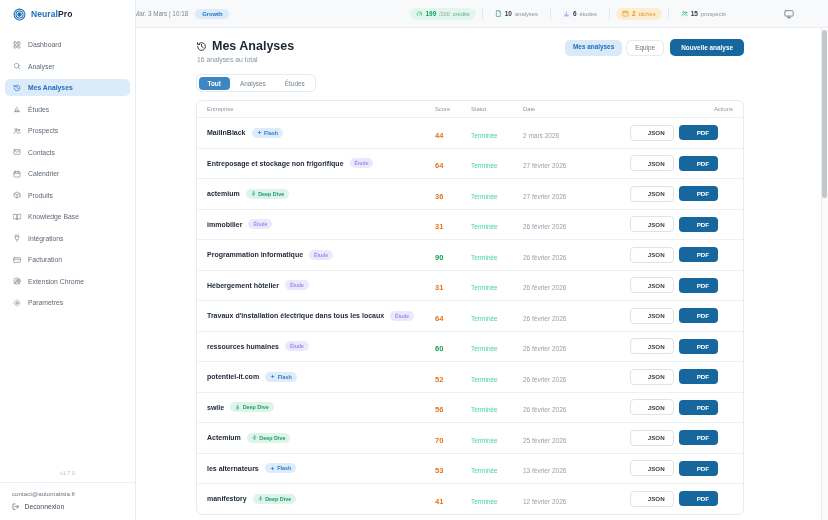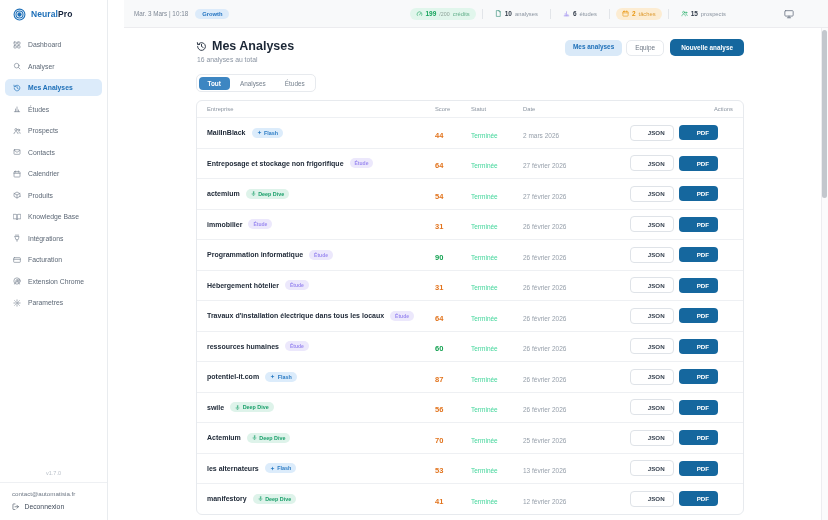--- a/index.html
+++ b/index.html
@@ -2,21 +2,21 @@
 <html><head>
 <meta charset="utf-8">
 <style>
   * { margin:0; padding:0; box-sizing:border-box; }
   html,body { width:828px; height:520px; overflow:hidden; }
   body { font-family:"Liberation Sans", sans-serif; background:#fff; color:#1e2936; position:relative; }
   .icon { display:inline-flex; align-items:center; justify-content:center; }
   .icon svg { width:100%; height:100%; display:block; }
 
   
-  .sidebar { position:absolute; left:0; top:0; width:108px; height:520px; background:#fff; border-right:1px solid #e9ecef; display:flex; flex-direction:column; z-index:3; }
+  .sidebar { position:absolute; left:0; top:0; width:136px; height:520px; background:#fff; border-right:1px solid #e9ecef; display:flex; flex-direction:column; z-index:3; }
   .logo-row { height:28px; display:flex; align-items:center; gap:5px; padding-left:13px; flex:0 0 auto; }
   .logo-mark { width:13px; height:13px; color:#1d6fb8; }
   .logo-text { font-size:8.5px; font-weight:bold; color:#1d6fb8; letter-spacing:.1px; }
   .logo-text b { color:#16243c; }
   .nav { margin-top:8px; flex:1 1 auto; }
   .nav-item { display:flex; align-items:center; gap:7px; height:17px; margin:0 5px 4.5px 5px; padding:0 8px; border-radius:5px; font-size:6.8px; color:#5d6876; cursor:pointer; }
   .nav-item .icon { width:8px; height:8px; color:#7b8694; }
   .nav-item.active { background:#dcebfa; color:#1d6fb8; font-weight:bold; }
   .nav-item.active .icon { color:#1d6fb8; }
   .side-version { text-align:center; font-size:5.5px; color:#b9c0c9; padding:4px 0 6px; }
@@ -450,21 +450,21 @@
                   <svg viewBox="0 0 24 24" fill="none" stroke="currentColor" stroke-width="2" stroke-linecap="round" stroke-linejoin="round">
                     <circle cx="12" cy="5" r="2.5"></circle>
                     <line x1="12" y1="7.5" x2="12" y2="21"></line>
                     <path d="M4.5 13.5a7.5 7.5 0 0 0 15 0"></path>
                     <line x1="8.5" y1="12" x2="15.5" y2="12"></line>
                   </svg>
                 </span>
         <span class="b-lbl">Deep Dive</span>
       </span>
     </div>
-    <div class="col-score"><span class="score orange">54</span></div>
+    <div class="col-score"><span class="score orange">36</span></div>
     <div class="col-status"><span class="status">Terminée</span></div>
     <div class="col-date"><span class="date">27 février 2026</span></div>
     <div class="col-actions">
       <span class="icon act-eye"></span>
       <button class="btn-json">
         <span class="icon"></span>
         <span class="j-lbl">JSON</span>
       </button>
       <button class="btn-pdf">
         <span class="icon"></span>
@@ -604,21 +604,21 @@
       <span class="company">potentiel-it.com</span>
       <span class="badge flash">
         <span class="icon b-ico">
                   <svg viewBox="0 0 24 24" fill="currentColor">
                     <path d="M12 2l2.6 7.4L22 12l-7.4 2.6L12 22l-2.6-7.4L2 12l7.4-2.6z"></path>
                   </svg>
                 </span>
         <span class="b-lbl">Flash</span>
       </span>
     </div>
-    <div class="col-score"><span class="score orange">87</span></div>
+    <div class="col-score"><span class="score orange">52</span></div>
     <div class="col-status"><span class="status">Terminée</span></div>
     <div class="col-date"><span class="date">26 février 2026</span></div>
     <div class="col-actions">
       <span class="icon act-eye"></span>
       <button class="btn-json">
         <span class="icon"></span>
         <span class="j-lbl">JSON</span>
       </button>
       <button class="btn-pdf">
         <span class="icon"></span>

